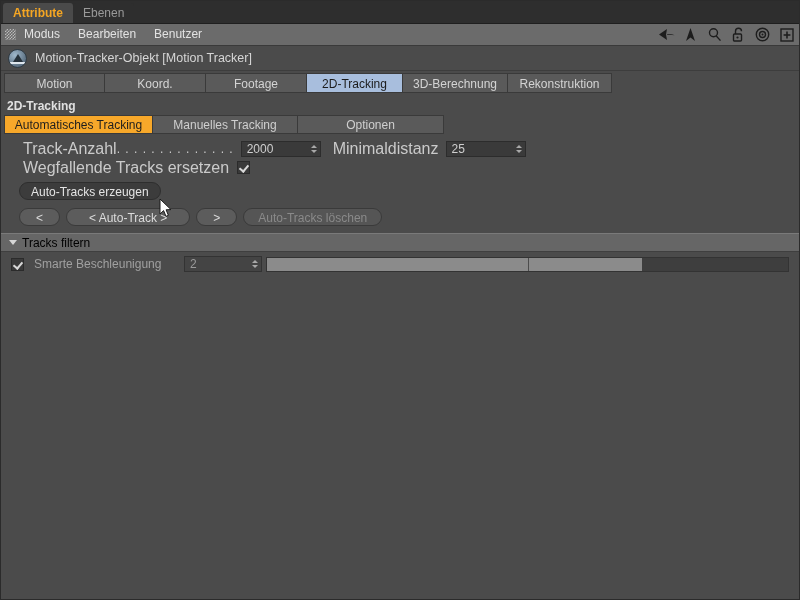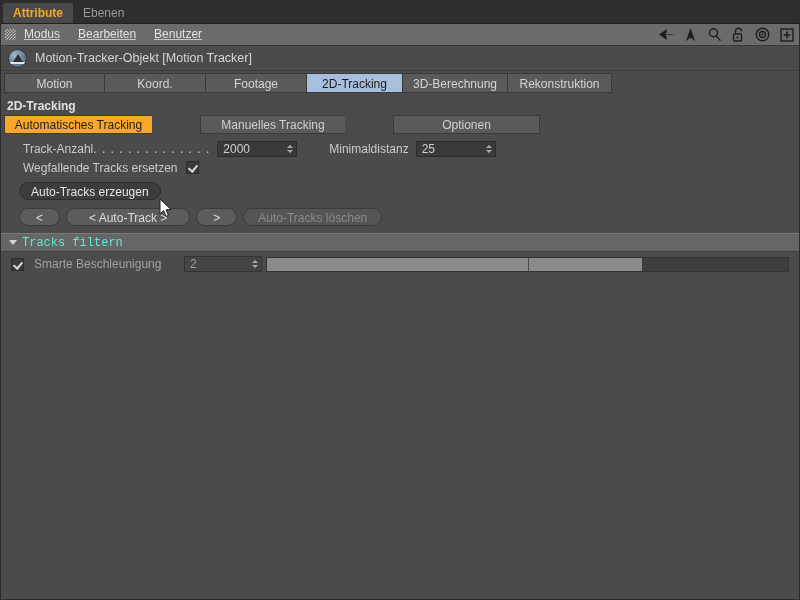--- a/index.html
+++ b/index.html
@@ -51,21 +51,20 @@
   }
 
   
   .menubar {
     display: flex;
     align-items: center;
     height: 21px;
     background: #6b6b6b;
     border-bottom: 1px solid #3a3a3a;
     padding-left: 4px;
-    text-decoration: underline;
   }
   .grip {
     width: 11px;
     height: 11px;
     margin-right: 8px;
     background-image:
       linear-gradient(45deg, #c9c9c9 25%, transparent 25%, transparent 75%, #c9c9c9 75%),
       linear-gradient(45deg, #c9c9c9 25%, transparent 25%, transparent 75%, #c9c9c9 75%);
     background-size: 3px 3px;
     background-position: 0 0, 1.5px 1.5px;
@@ -171,21 +170,20 @@
     color: #e0e0e0;
     background: #4b4b4b;
     margin-top: 3px;
   }
 
   
   .subtabrow {
     display: flex;
     height: 20px;
     margin: 0 3px;
-    gap: 48px;
   }
   .subtab {
     flex: 0 0 auto;
     height: 19px;
     line-height: 19px;
     text-align: center;
     font-size: 12px;
     color: #cfcfcf;
     background: #5a5a5a;
     border: 1px solid #3a3a3a;
@@ -204,21 +202,21 @@
     padding: 4px 0 0 0;
     background: #4b4b4b;
   }
   .prow {
     display: flex;
     align-items: center;
     height: 19px;
     padding-left: 22px;
   }
   .plabel {
-    font-size: 12px;
+    font-size: 16px;
     color: #cacaca;
     white-space: nowrap;
   }
   .dots {
     color: #cacaca;
     letter-spacing: 1px;
     white-space: nowrap;
     overflow: hidden;
   }
   .numfield {
@@ -325,22 +323,21 @@
   }
   .group-header .tri {
     width: 0; height: 0;
     border-left: 4px solid transparent;
     border-right: 4px solid transparent;
     border-top: 5px solid #d6d6d6;
     margin-right: 5px;
   }
   .group-header .gtitle {
     font-size: 12px;
-    color: #5eead4;
-    font-family: Liberation Mono, monospace;
+    color: #000000;
   }
 
   .filter-area {
     background: #4b4b4b;
     padding-top: 2px;
   }
   .frow {
     display: flex;
     align-items: center;
     height: 20px;
@@ -506,21 +503,21 @@
       <span class="plabel">Track-Anzahl</span>
       <span class="dots">. . . . . . . . . . . . . .</span>
       <div class="numfield">
         <span class="val">2000</span>
         <span class="spin">
             <i class="up"></i>
             <i class="dn"></i>
           </span>
       </div>
 
-      <span class="plabel" style="margin-left:32px">Minimaldistanz</span>
+      <span class="plabel" style="margin-left:12px">Minimaldistanz</span>
       <div class="numfield">
         <span class="val">25</span>
         <span class="spin">
             <i class="up"></i>
             <i class="dn"></i>
           </span>
       </div>
     </div>
 
     <div class="prow">

